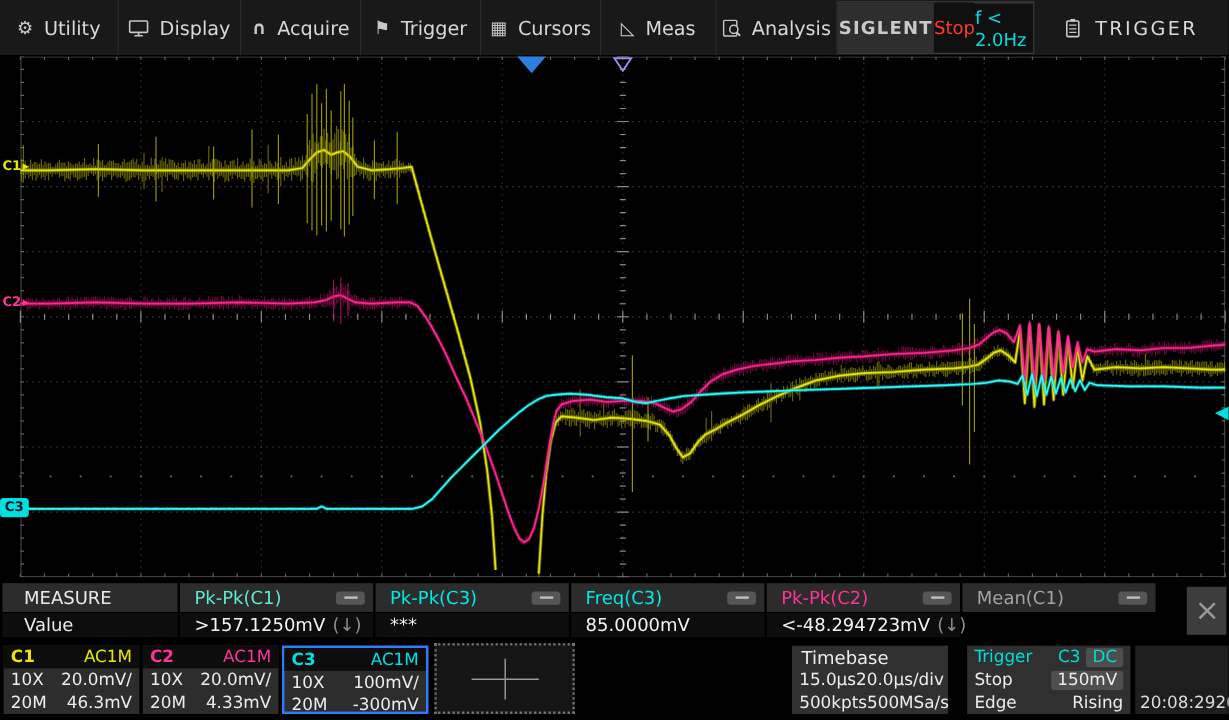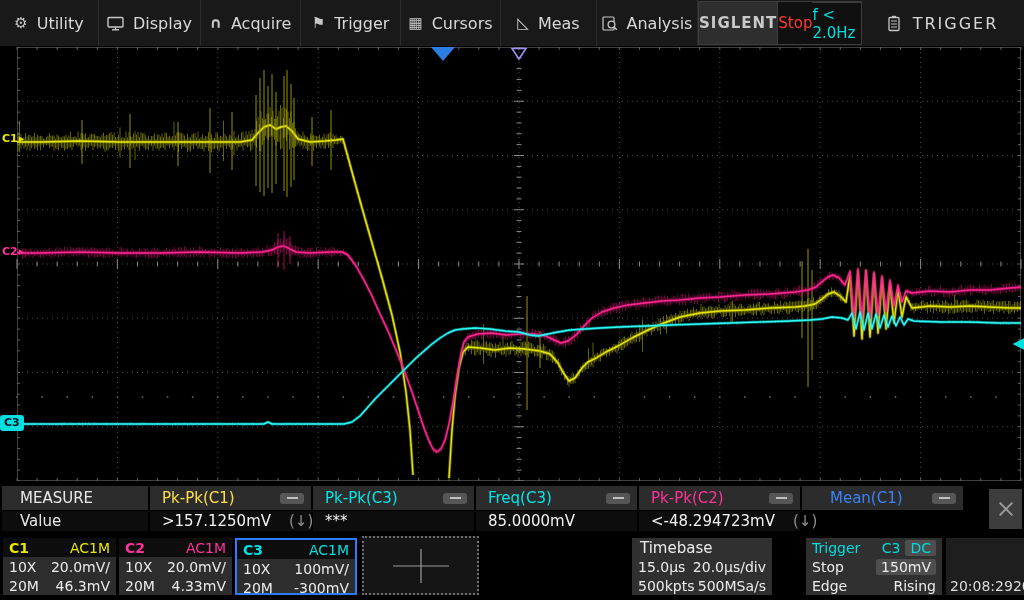--- a/index.html
+++ b/index.html
@@ -42,21 +42,21 @@
   .mhead{height:24px;margin-bottom:1px;}
   .mfirst{width:146px;background:#2c2c2c;color:#e8e8e8;display:flex;align-items:center;
           padding-left:18px;font-size:15px;box-sizing:border-box;}
   .mcol{width:161px;background:#2c2c2c;display:flex;align-items:center;
         padding:0 7px 0 12px;font-size:15px;box-sizing:border-box;}
   .mminus{margin-left:auto;width:24px;height:11px;background:#565656;border-radius:3px;
           display:flex;align-items:center;justify-content:center;}
   .mminus i{display:block;width:11px;height:2px;background:#c0c0c0;}
   .mvals{height:20px;}
   .mval{width:161px;background:#0d0d0d;color:#f2f2f2;display:flex;align-items:center;
-        padding-left:12px;font-size:15px;gap:18px;box-sizing:border-box;}
+        padding-left:12px;font-size:15px;gap:6px;box-sizing:border-box;}
   .mvfirst{background:#0d0d0d;text-align:right;}
   .msuffix{color:#8f8f8f;}
   .mclose{position:absolute;top:3px;right:2px;width:33px;height:40px;background:#3d3d3d;
           display:flex;align-items:center;justify-content:center;}
   .mclose i{position:absolute;width:18px;height:2px;background:#9a9a9a;display:block;}
   .mclose .x1{transform:rotate(45deg);}
   .mclose .x2{transform:rotate(-45deg);}
 
   
   .botbar{position:absolute;top:533px;left:0;width:1024px;height:67px;background:#000;}
@@ -519,21 +519,21 @@
       </div>
       <div class="chmark filled" style="top: 369px; background: rgb(0, 224, 224);">
         <span>C3</span>
       </div>
     </div>
 
   <div class="measurebar">
     <div class="mrow mhead">
       <div class="mfirst">MEASURE</div>
       <div class="mcol">
-        <span style="color: #fde047;">Pk-Pk(C1)</span>
+        <span style="color: #5eead4;">Pk-Pk(C1)</span>
         <span class="mminus">
             <i></i>
           </span>
       </div>
       <div class="mcol">
         <span style="color: rgb(0, 232, 232);">Pk-Pk(C3)</span>
         <span class="mminus">
             <i></i>
           </span>
       </div>
@@ -543,21 +543,21 @@
             <i></i>
           </span>
       </div>
       <div class="mcol">
         <span style="color: rgb(255, 51, 153);">Pk-Pk(C2)</span>
         <span class="mminus">
             <i></i>
           </span>
       </div>
       <div class="mcol">
-        <span style="color: #3b82f6; margin-left: 16px;">Mean(C1)</span>
+        <span style="color: #a3a3a3;">Mean(C1)</span>
         <span class="mminus">
             <i></i>
           </span>
       </div>
     </div>
     <div class="mrow mvals">
       <div class="mfirst mvfirst">Value</div>
       <div class="mval">
         <span>&gt;157.1250mV</span>
           <span class="msuffix">(↓)</span>
@@ -625,21 +625,21 @@
         </div>
     </div>
 
     <div class="dropzone">
       <svg width="58" height="36" viewBox="0 0 58 36">
         <line x1="1" y1="18" x2="57" y2="18" stroke="#9a9a9a" stroke-width="1.2"></line>
         <line x1="29" y1="1" x2="29" y2="35" stroke="#9a9a9a" stroke-width="1.2"></line>
       </svg>
     </div>
 
-    <div class="tbox" style="left:632px;width:140px">
+    <div class="tbox" style="left:660px;width:130px">
       <div class="tbr1">Timebase</div>
       <div class="chr">
           <span>15.0µs</span>
           <span>20.0µs/div</span>
         </div>
       <div class="chr">
           <span>500kpts</span>
           <span>500MSa/s</span>
         </div>
     </div>

